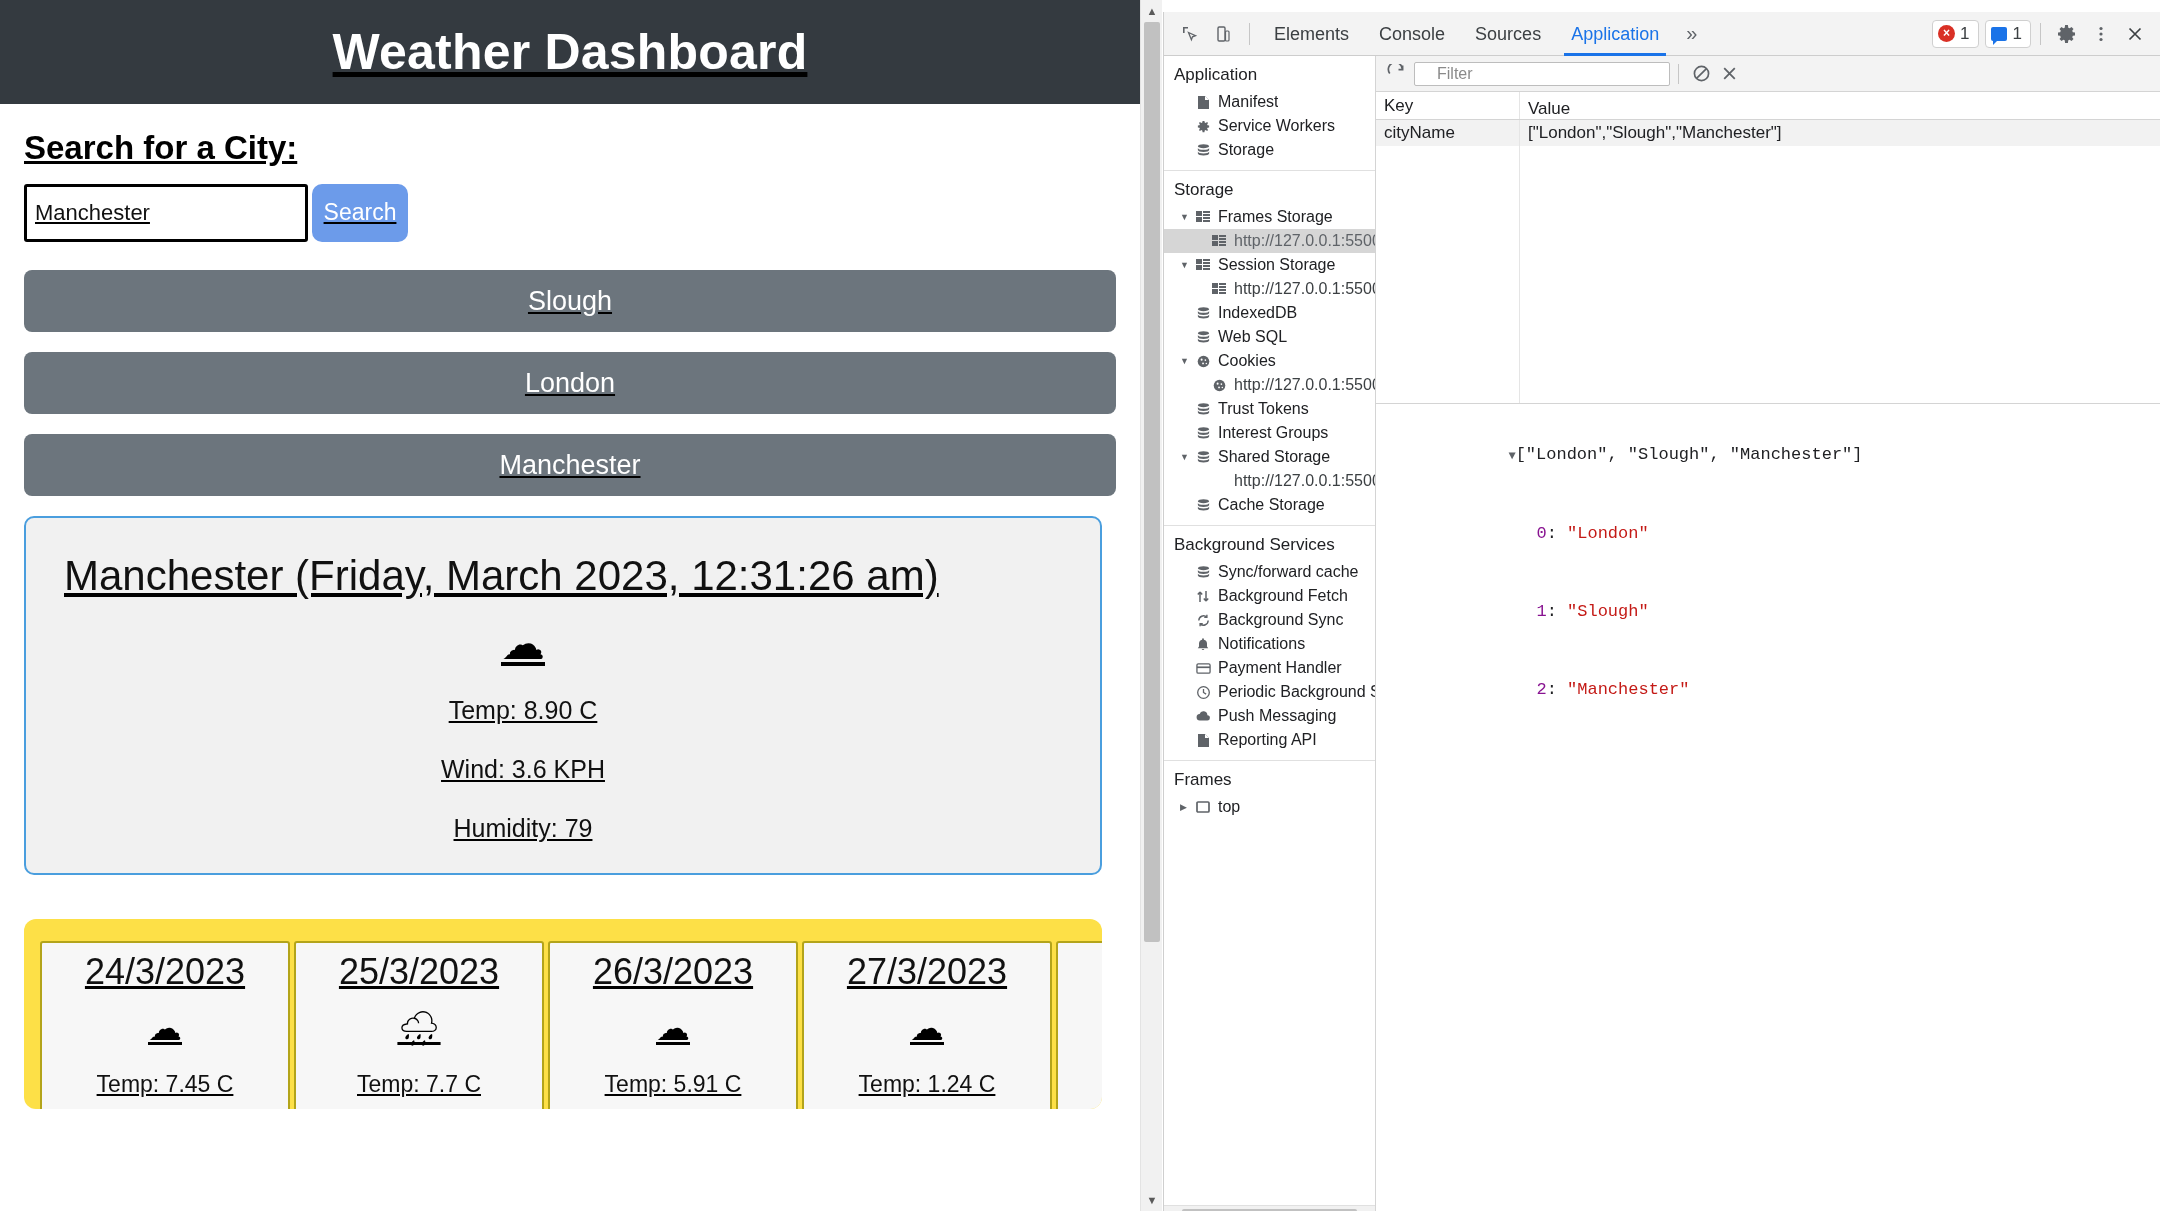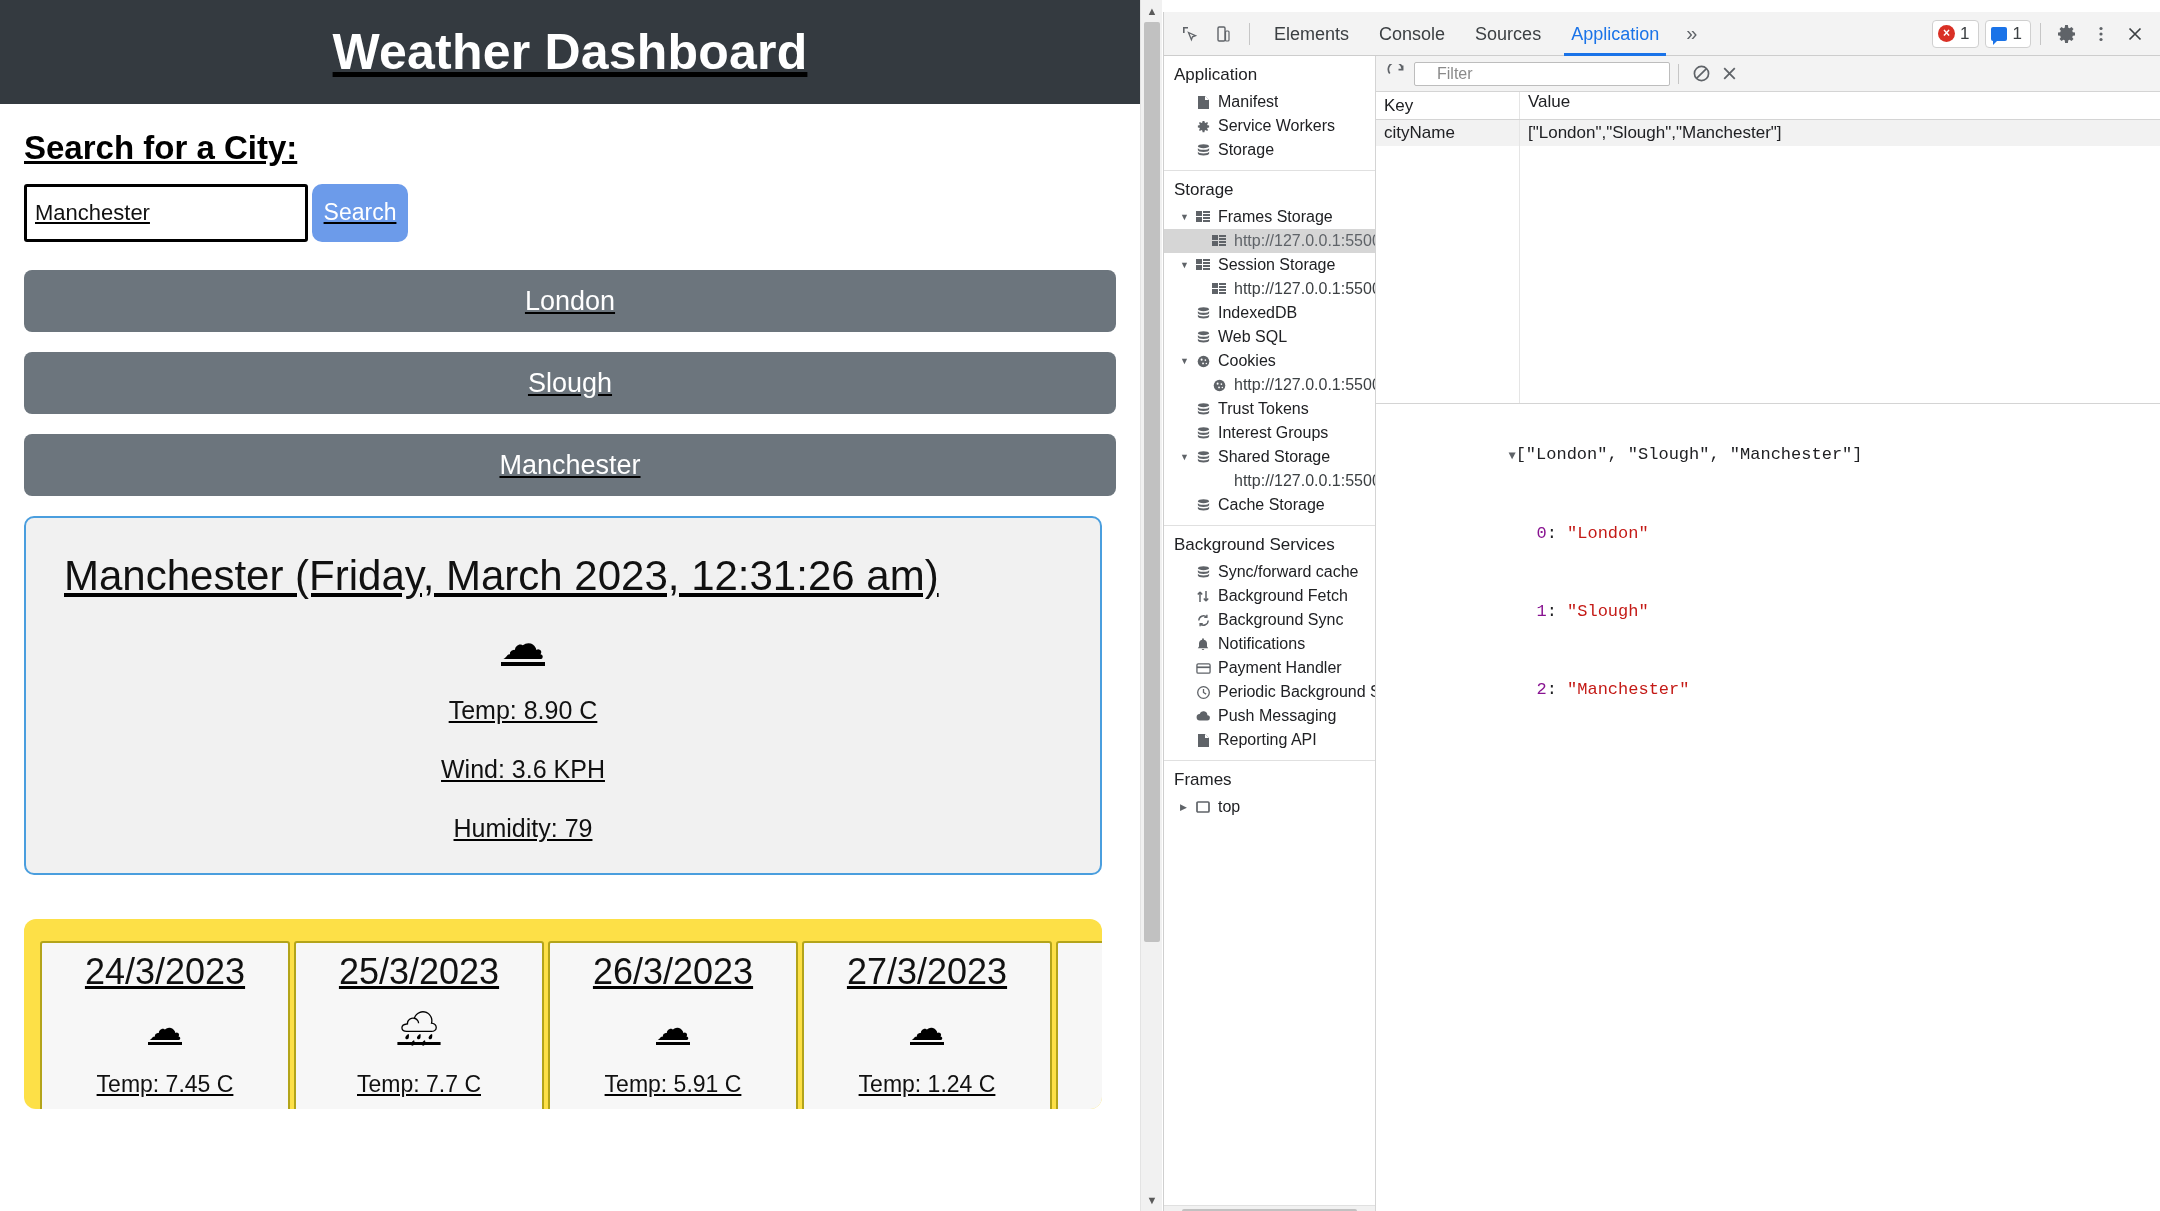--- a/index.html
+++ b/index.html
@@ -313,21 +313,21 @@
   }
   .filter-input::placeholder { color: #8a8a8a; }
   .st-sep { width: 1px; height: 20px; background: #c6c6c6; margin: 0 8px; }
   .kv-head {
     display: flex;
     height: 28px;
     background: #fff;
     border-bottom: 1px solid #d4d4d4;
     font-size: 17px;
     color: #202124;
-    align-items: flex-start;
+    align-items: flex-end;
   }
   .kv-head .c1 { width: 144px; padding-left: 8px; border-right: 1px solid #e5e5e5; height:100%; line-height:28px;}
   .kv-head .c2 { flex: 1; padding-left: 8px; }
   .kv-row {
     display: flex;
     height: 26px;
     font-size: 17px;
     color: #202124;
     align-items: center;
     background: #f2f2f2;
@@ -370,22 +370,22 @@
 
     <div class="page-body">
       <div class="search-label">Search for a City:</div>
 
       <div class="search-row">
         <input class="search-input" value="Manchester" style="">
         <button class="search-btn">Search</button>
       </div>
 
       <div class="city-list">
+        <button class="city-btn">Slough</button>
         <button class="city-btn">London</button>
-        <button class="city-btn">Slough</button>
         <button class="city-btn">Manchester</button>
       </div>
 
       <div class="current-card">
         <div class="current-title">Manchester (Friday, March 2023, 12:31:26 am)</div>
         <div class="current-icon">☁</div>
         <div class="current-stat">Temp: 8.90 C</div>
         <div class="current-stat">Wind: 3.6 KPH</div>
         <div class="current-stat">Humidity: 79</div>
       </div>

